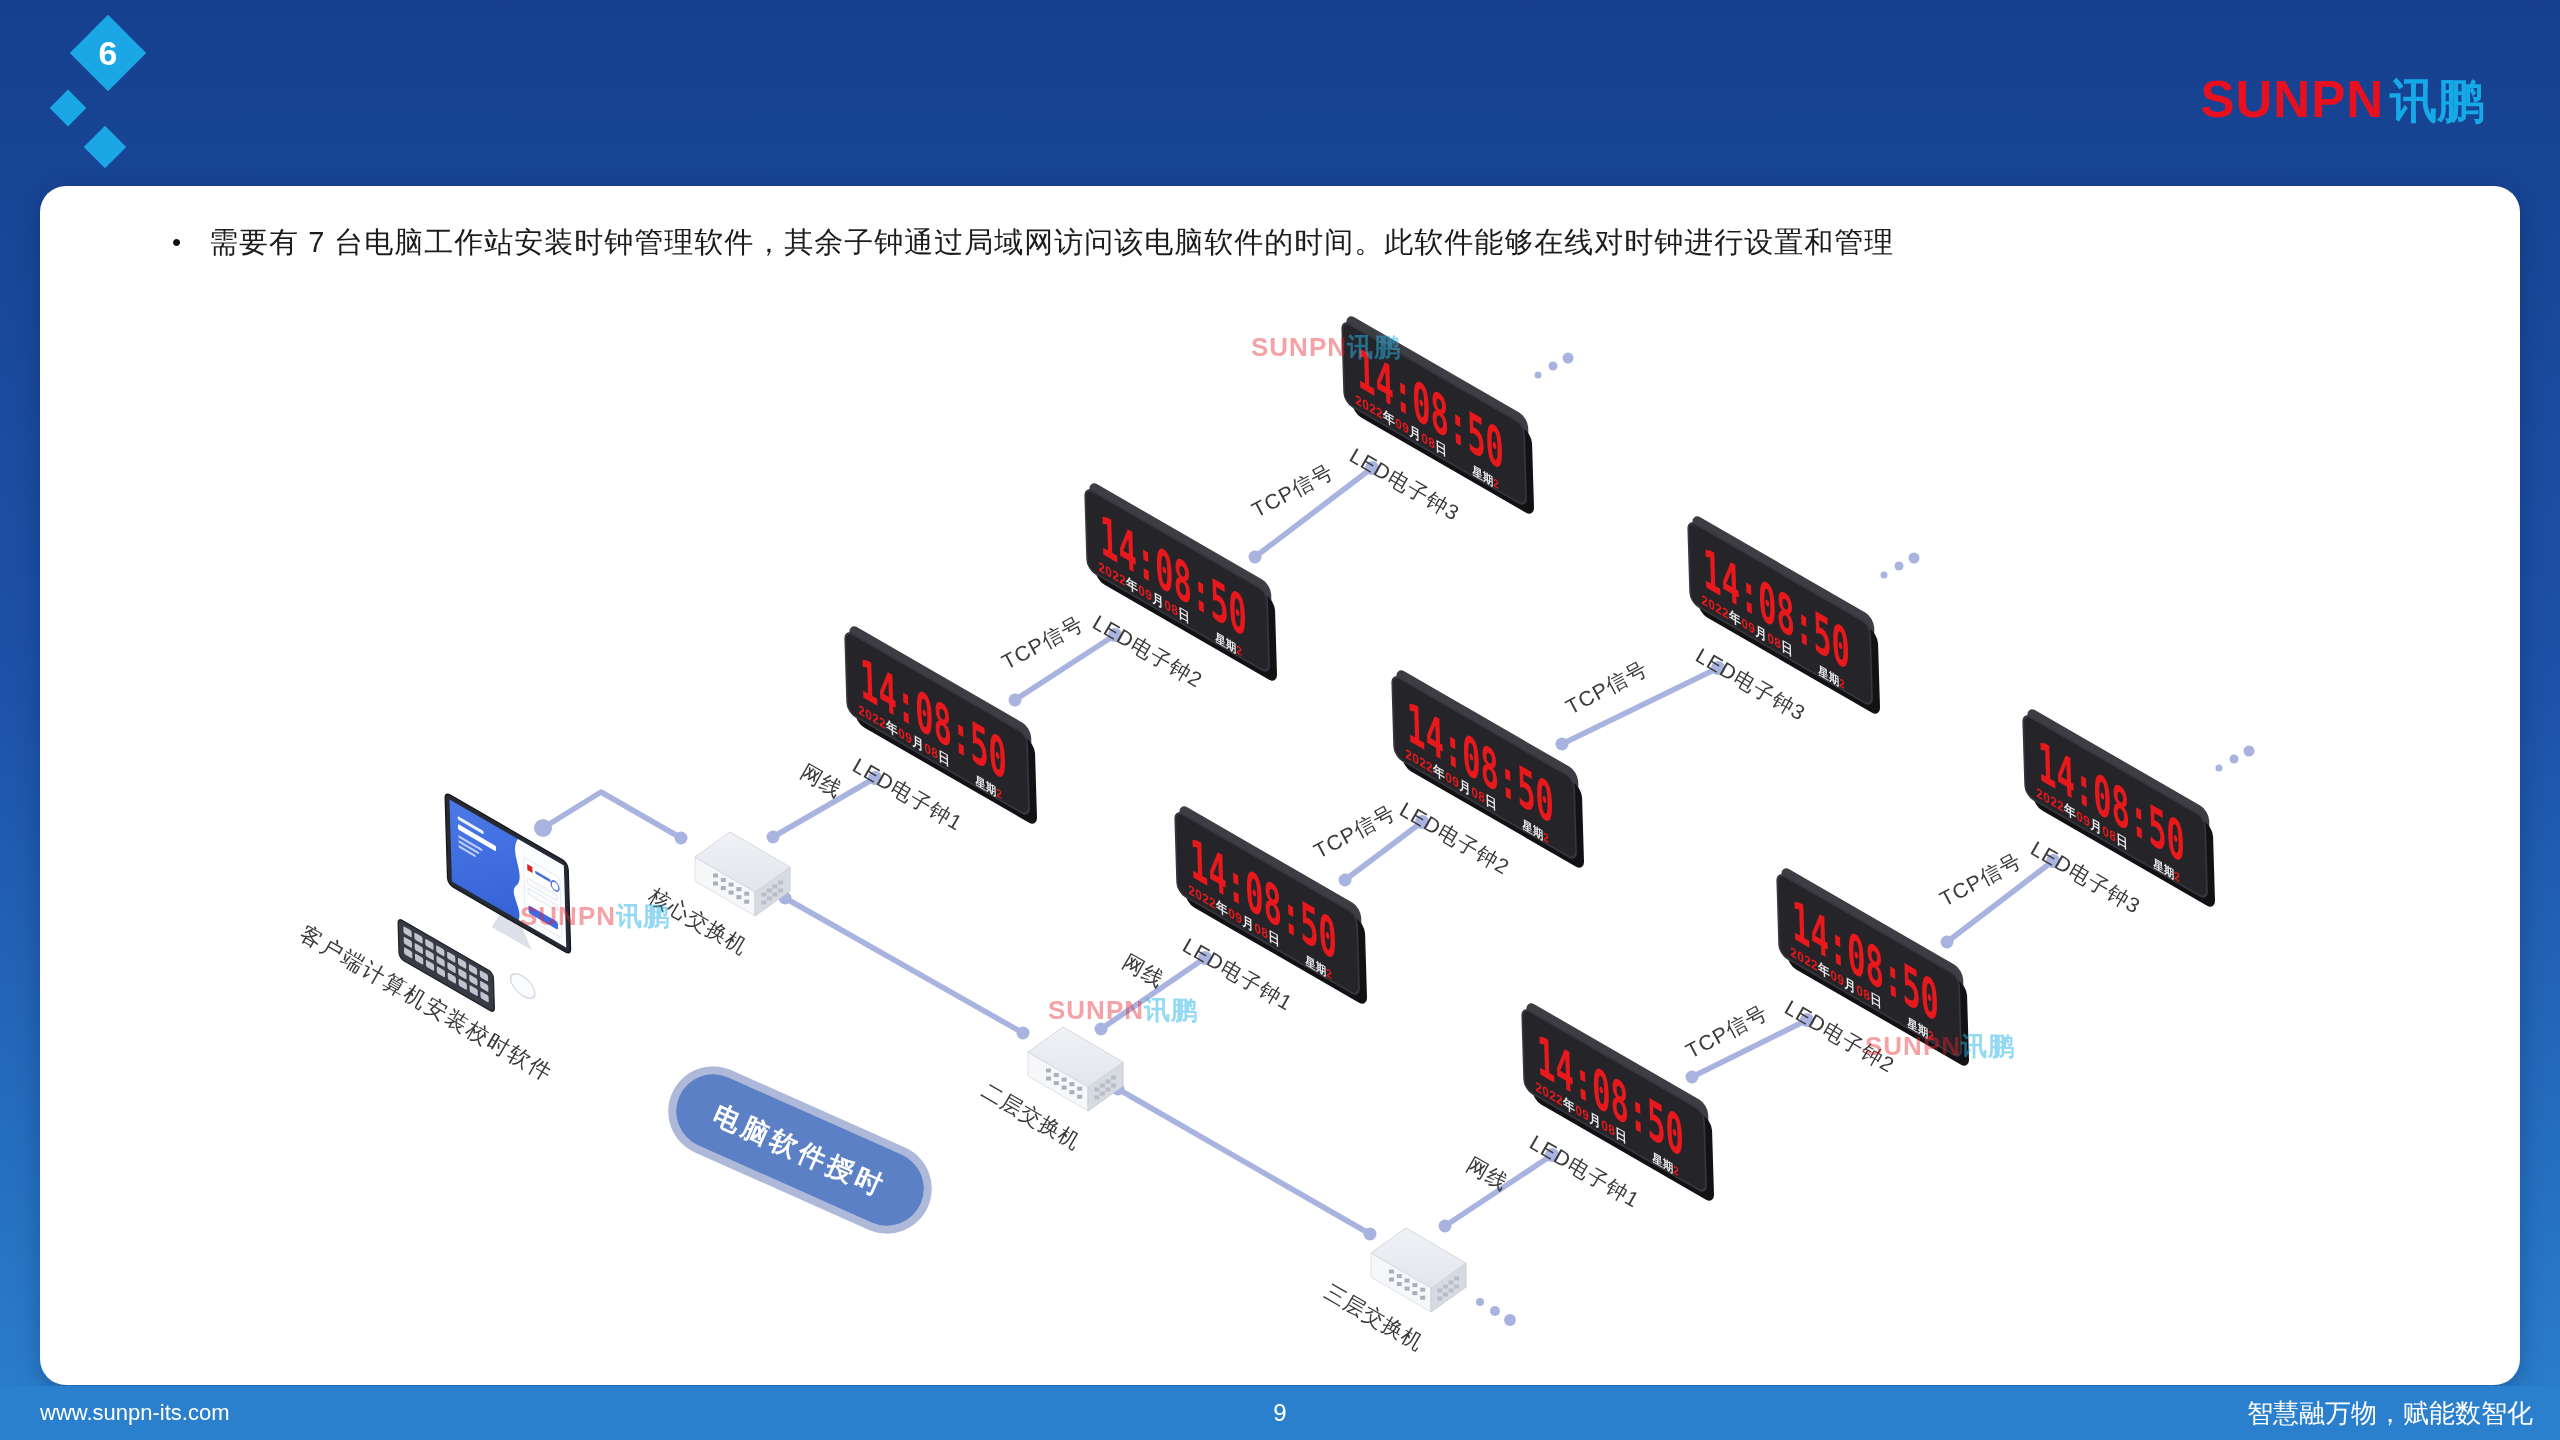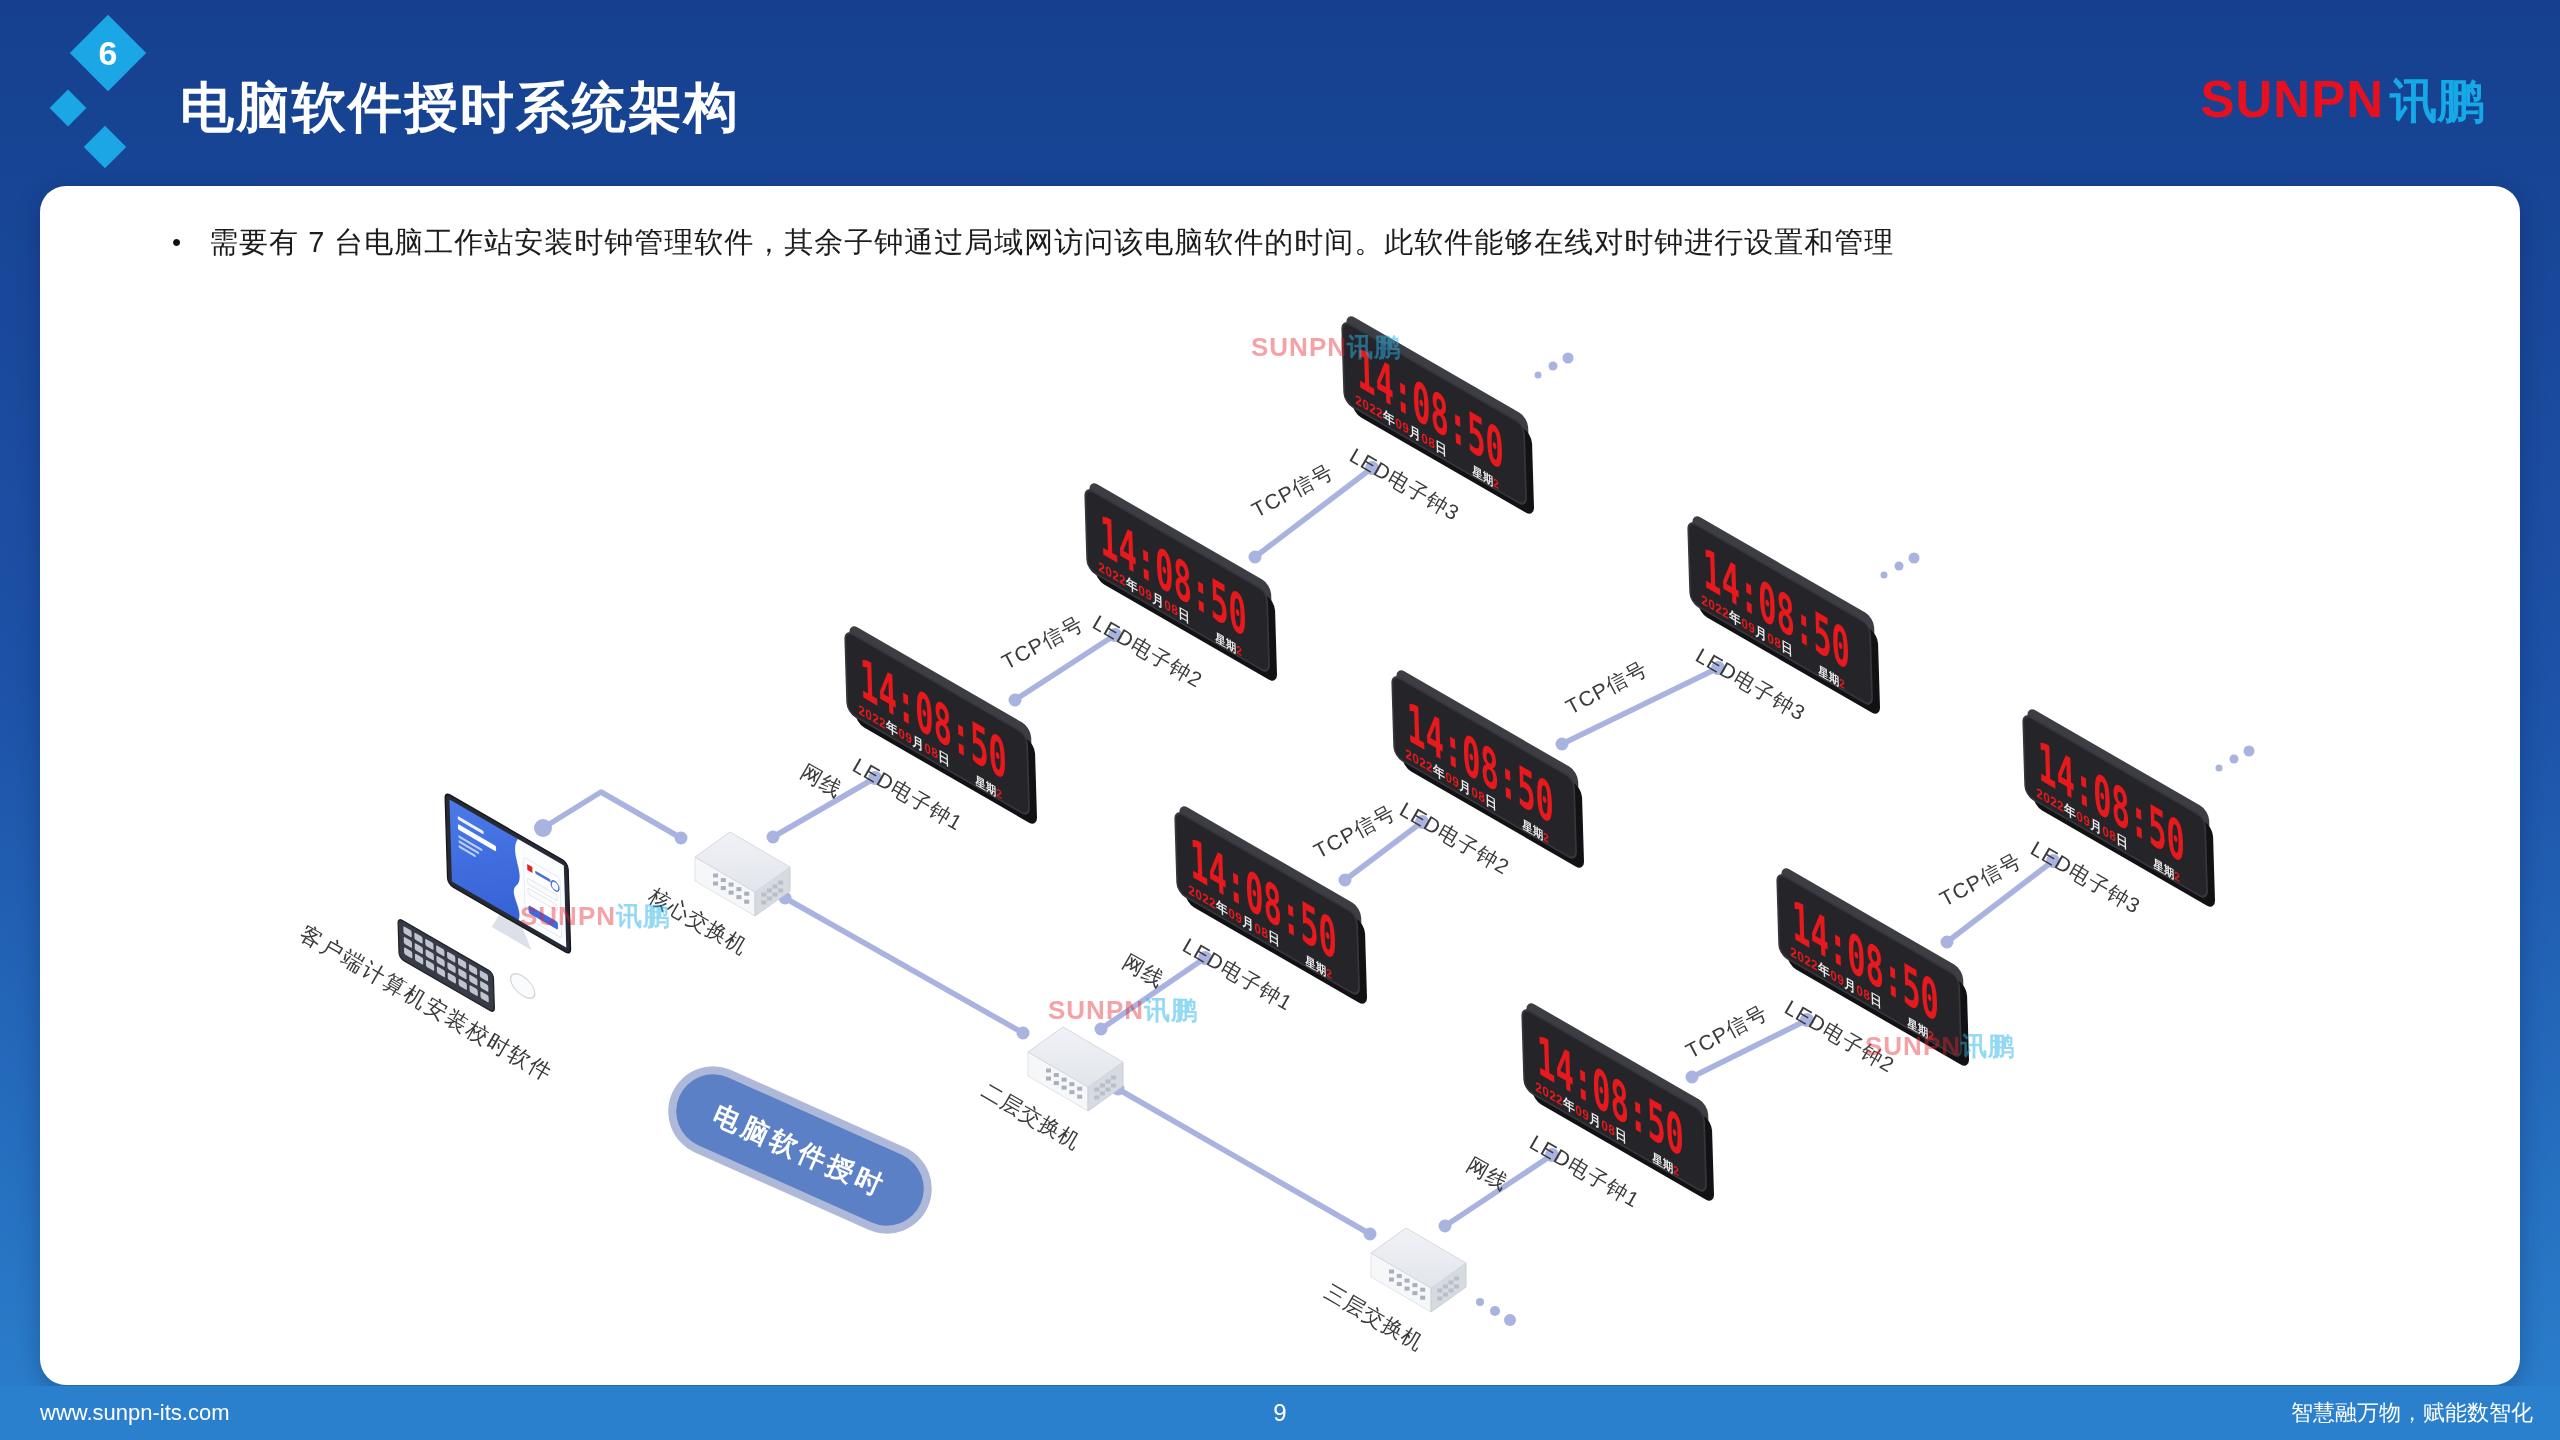--- a/index.html
+++ b/index.html
@@ -23,33 +23,32 @@
         background:#ffffff;border-radius:26px;box-shadow:0 6px 24px rgba(0,20,60,.28);}
   .bullet-row{position:absolute;left:172px;top:222px;display:flex;align-items:flex-start;}
   .bullet-row .marker{font-size:26px;color:#111;margin-right:28px;line-height:40px;}
   .bullet-row p{margin:0;font-size:29px;color:#1c1c1c;line-height:40px;letter-spacing:1px;}
   svg.diagram{position:absolute;left:0;top:0;width:2560px;height:1440px;}
   
   .footer{position:absolute;left:0;bottom:0;width:2560px;height:54px;background:#2b80cd;
           color:#fff;}
   .footer .web{position:absolute;left:40px;top:50%;transform:translateY(-50%);font-size:22px;}
   .footer .page{position:absolute;left:50%;top:50%;transform:translate(-50%,-50%);font-size:24px;}
-  .footer .slogan{position:absolute;right:27px;top:50%;transform:translateY(-50%);font-size:22px;}
+  .footer .slogan{position:absolute;right:27px;top:50%;transform:translateY(-50%);font-size:26px;}
 </style>
 </head>
 <body>
 
 <div class="slide">
 
   <div class="diamond big">
     <span>6</span>
   </div>
   <div class="diamond s1"></div>
   <div class="diamond s2"></div>
-  <h1 class="title">电脑软件授时系统架构</h1>
   <div class="logo">
     <span class="latin">SUNPN</span><span class="cjk">讯鹏</span>
   </div>
 
   <div class="card"></div>
 
   <div class="bullet-row">
     <span class="marker">•</span>
     <p>需要有 7 台电脑工作站安装时钟管理软件，其余子钟通过局域网访问该电脑软件的时间。此软件能够在线对时钟进行设置和管理</p>
   </div>

